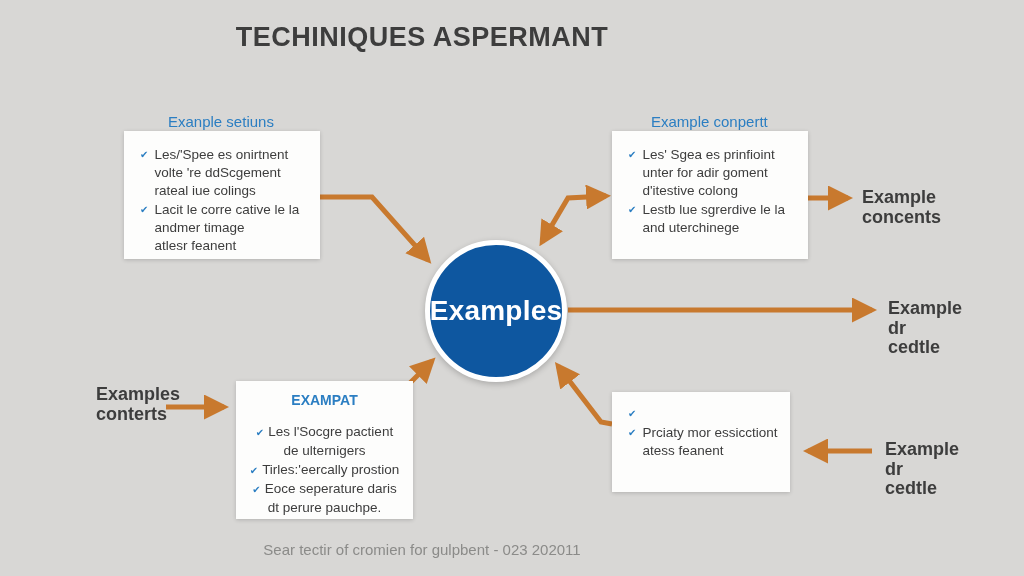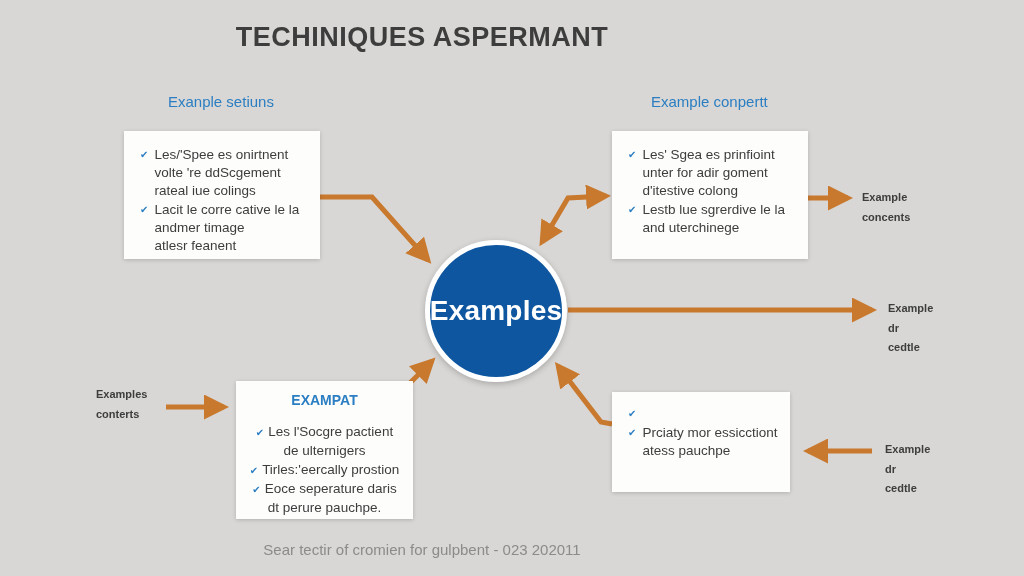--- a/index.html
+++ b/index.html
@@ -12,21 +12,21 @@
     font-family:"Liberation Sans", sans-serif;
     background:var(--background,#d8d7d5);
     position:relative;
   }
   .stage{position:absolute;inset:0;width:844px;height:576px;}
   .title{
     position:absolute;top:22px;left:0;right:0;text-align:center;
     font-size:27px;font-weight:700;letter-spacing:.5px;color:var(--text_dark,#3d3d3d);
   }
   .section-label{
-    position:absolute;font-size:15px;color:var(--label_blue,#2b7ec2);font-weight:400;
+    position:absolute;font-size:15px;color:var(--label_blue,#2b7ec2);font-weight:400;margin-top:20px;
   }
   .sl-top-left{left:168px;top:93px;}
   .sl-top-right{left:651px;top:93px;}
   .box{
     position:absolute;background:var(--box_bg,#fdfdfc);
     box-shadow:0 1px 4px rgba(0,0,0,.18);
     color:var(--text_dark,#3d3d3d);font-size:13.5px;line-height:18px;
   }
   .box-tl{left:124px;top:131px;width:196px;height:128px;padding:15px 8px 8px 16px;}
   .box-tr{left:612px;top:131px;width:196px;height:128px;padding:15px 8px 8px 16px;}
@@ -45,21 +45,21 @@
   .cline{white-space:nowrap;line-height:18.5px;}
   .cline .check{margin-right:4px;}
   .circle{
     position:absolute;left:425px;top:240px;width:142px;height:142px;border-radius:50%;
     background:var(--circle_blue,#0e57a0);border:5px solid #ffffff;
     box-shadow:0 2px 6px rgba(0,0,0,.22);
     display:flex;align-items:center;justify-content:center;
   }
   .circle-label{color:#ffffff;font-weight:700;font-size:28px;letter-spacing:.2px;}
   .side-label{
-    position:absolute;font-weight:700;font-size:11px;line-height:19.5px;
+    position:absolute;font-weight:700;font-size:18px;line-height:19.5px;
     color:var(--text_dark,#3d3d3d);
   }
   .lbl-left{left:96px;top:385px;}
   .lbl-right-top{left:862px;top:188px;}
   .lbl-right-mid{left:888px;top:299px;}
   .lbl-right-bot{left:885px;top:440px;}
   .arrows{position:absolute;left:0;top:0;width:1024px;height:576px;pointer-events:none;}
   .arrow{stroke:var(--accent_orange,#c8792e);stroke-width:5;fill:none;stroke-linejoin:miter;}
   .ah{fill:var(--accent_orange,#c8792e);}
   .footer{
@@ -150,21 +150,21 @@
   </div>
 
   <div class="box box-br">
     <div class="bullet">
       <span class="check">✔</span>
     </div>
     <div class="bullet">
       <span class="check">✔</span>
       <span class="blines">
         <span class="bl">Prciaty mor essicctiont</span>
-        <span class="bl">atess pauchpe</span>
+        <span class="bl">atess feanent</span>
       </span>
     </div>
   </div>
 
   <div class="circle">
     <span class="circle-label">Examples</span>
   </div>
 
   <div class="side-label lbl-left">
     <div>Examples</div>

